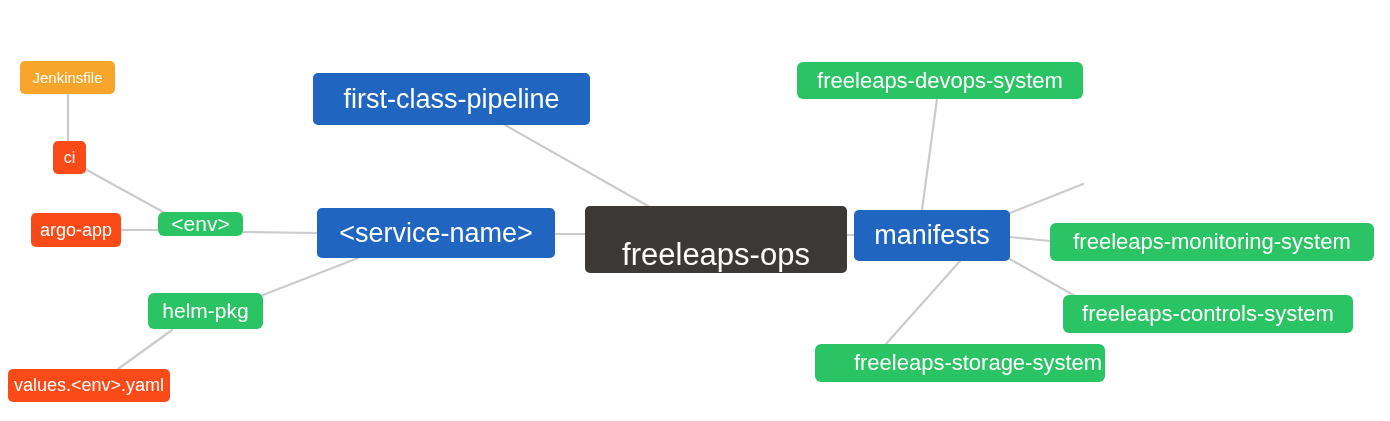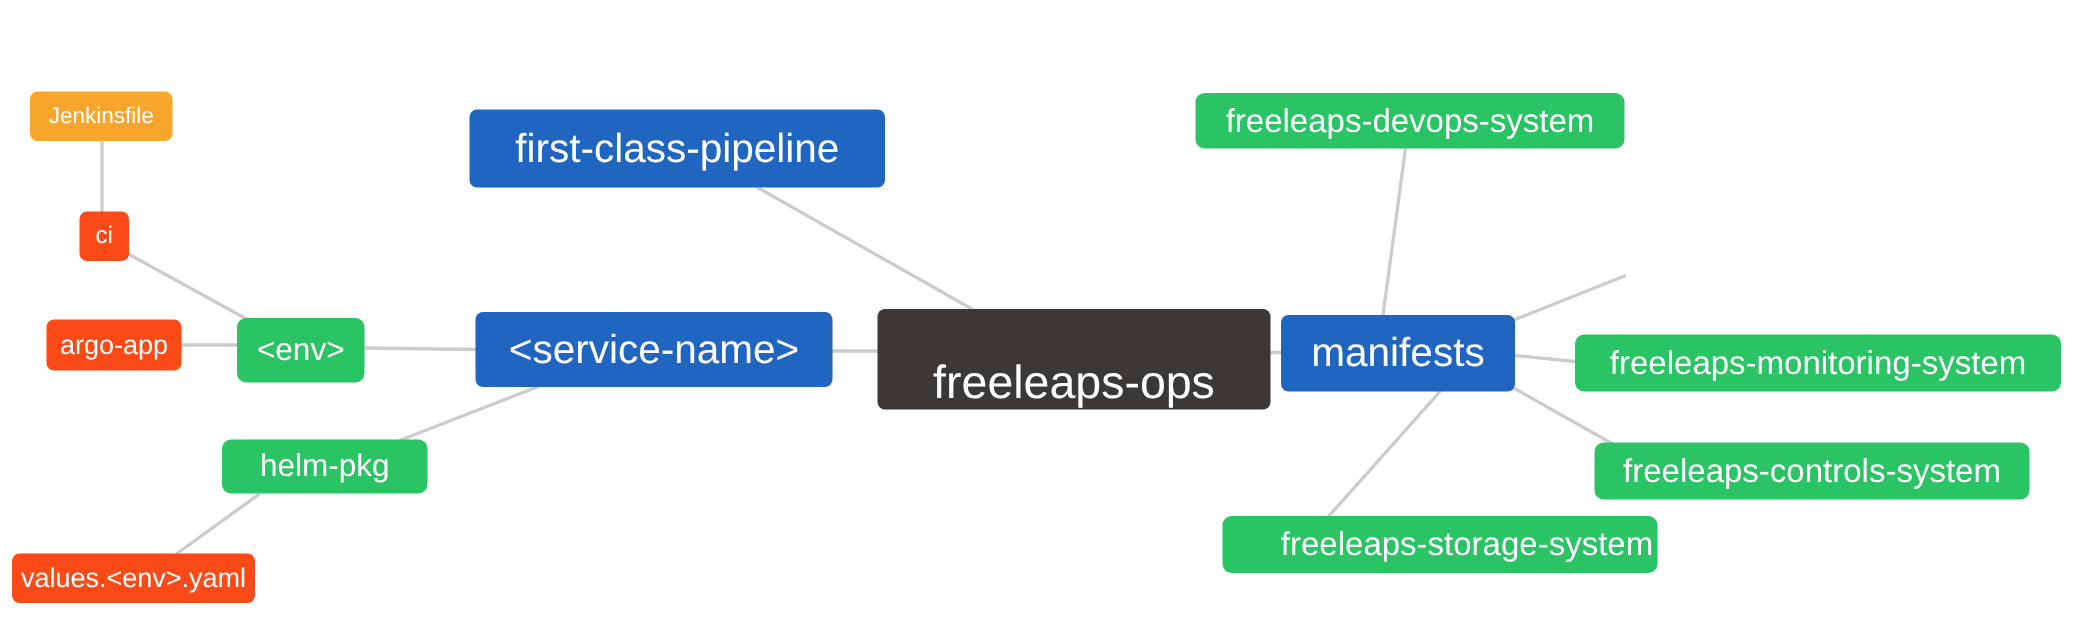--- a/index.html
+++ b/index.html
@@ -50,22 +50,22 @@
   .node.blue   { background: var(--node-blue); }
   .node.green  { background: var(--node-green); border-radius: 6px; }
   .node.red    { background: var(--node-red); }
   .node.orange { background: var(--node-orange); }
   .node.dark   { background: var(--node-dark); align-items: flex-end; }
 
   
   #n-jenkinsfile        { left: 20px;   top: 25px;  width: 95px;  height: 33px; font-size: 15px; }
   #n-ci                 { left: 53px;   top: 105px; width: 33px;  height: 33px; font-size: 16px; }
   #n-argo-app           { left: 31px;   top: 177px; width: 90px;  height: 34px; font-size: 18px; }
-  #n-env                { left: 158px;  top: 176px; width: 85px;  height: 43px; font-size: 21px; }
-  #n-helm-pkg           { left: 148px;  top: 257px; width: 137px; height: 36px; font-size: 21px; text-align: center; }
+  #n-env                { left: 158px;  top: 176px; width: 85px;  height: 24px; font-size: 21px; }
+  #n-helm-pkg           { left: 148px;  top: 257px; width: 115px; height: 36px; font-size: 21px; text-align: center; }
   #n-values-env-yaml    { left: 8px;    top: 333px; width: 162px; height: 33px; font-size: 18px; }
   #n-first-class-pipeline { left: 313px; top: 37px; width: 277px; height: 52px; font-size: 27px; }
   #n-service-name       { left: 317px;  top: 172px; width: 238px; height: 50px; font-size: 27px; }
   #n-freeleaps-ops      { left: 585px;  top: 170px; width: 262px; height: 67px; font-size: 31px; }
   #n-manifests          { left: 854px;  top: 174px; width: 156px; height: 51px; font-size: 27px; }
   #n-devops-system      { left: 797px;  top: 26px;  width: 286px; height: 37px; font-size: 22px; }
   #n-network-system     { left: 1055px; top: 110px; width: 293px; height: 38px; font-size: 22px; }
   #n-monitoring-system  { left: 1050px; top: 187px; width: 324px; height: 38px; font-size: 22px; }
   #n-controls-system    { left: 1063px; top: 259px; width: 290px; height: 38px; font-size: 22px; }
   #n-storage-system     { left: 815px;  top: 308px; width: 290px; height: 38px; font-size: 22px; padding-left: 36px; }

